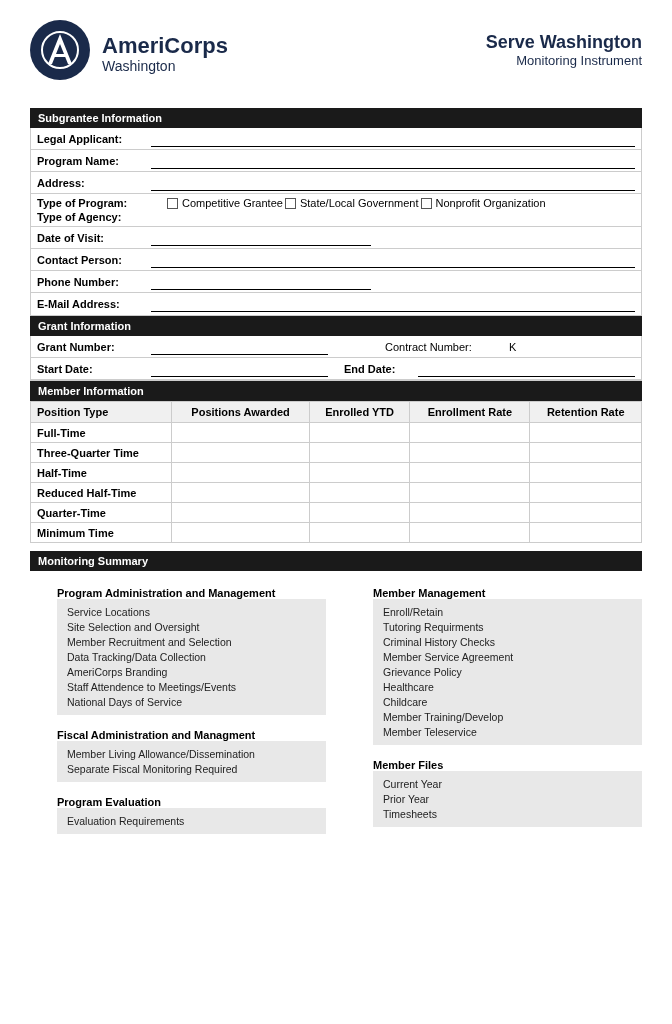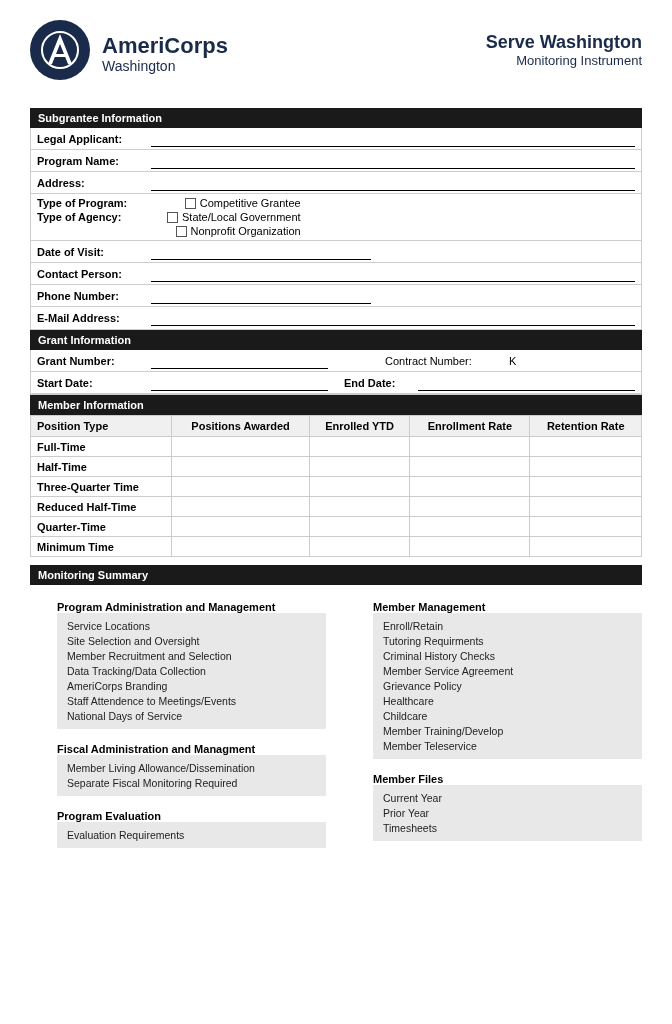--- a/index.html
+++ b/index.html
@@ -108,23 +108,22 @@
     }
     .form-row-checkboxes {
       display: flex;
       align-items: flex-start;
       padding: 3px 6px;
       border-bottom: 1px solid #ccc;
       gap: 20px;
     }
     .checkbox-col {
       display: flex;
-      flex-direction: column;
+      flex-direction: row;
       gap: 2px;
-      align-items: flex-end;
     }
     .checkbox-item {
       display: flex;
       align-items: center;
       gap: 4px;
       font-size: 11px;
     }
     .cb-box {
       width: 11px;
       height: 11px;
@@ -339,28 +338,28 @@
     </thead>
     <tbody>
       <tr>
         <td class="bold">Full-Time</td>
         <td></td>
         <td></td>
         <td></td>
         <td></td>
       </tr>
       <tr>
+        <td class="bold">Three-Quarter Time</td>
+        <td></td>
+        <td></td>
+        <td></td>
+        <td></td>
+      </tr>
+      <tr>
         <td class="bold">Half-Time</td>
-        <td></td>
-        <td></td>
-        <td></td>
-        <td></td>
-      </tr>
-      <tr>
-        <td class="bold">Three-Quarter Time</td>
         <td></td>
         <td></td>
         <td></td>
         <td></td>
       </tr>
       <tr>
         <td class="bold">Reduced Half-Time</td>
         <td></td>
         <td></td>
         <td></td>

